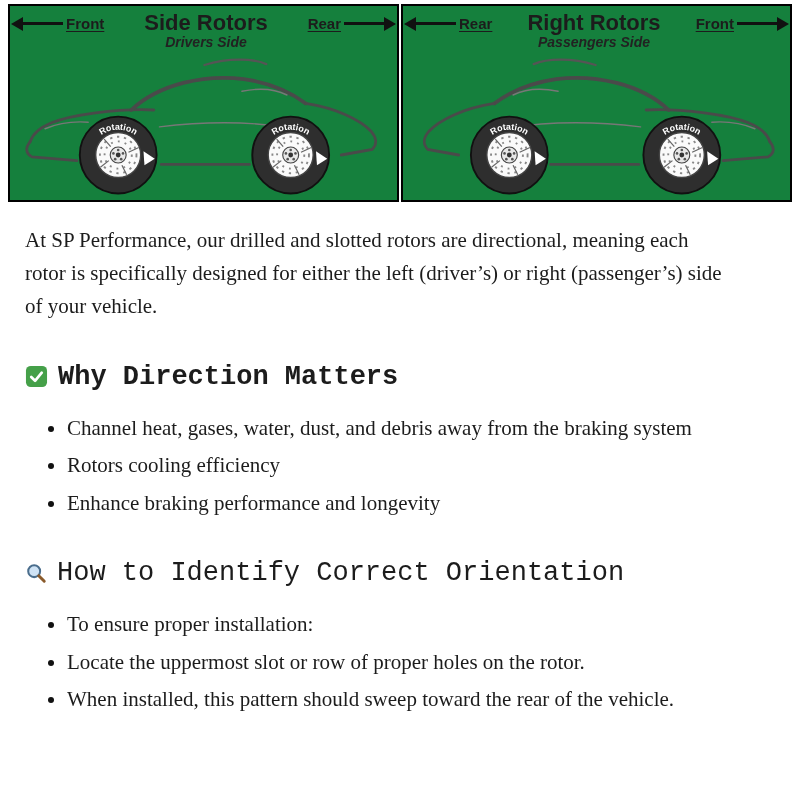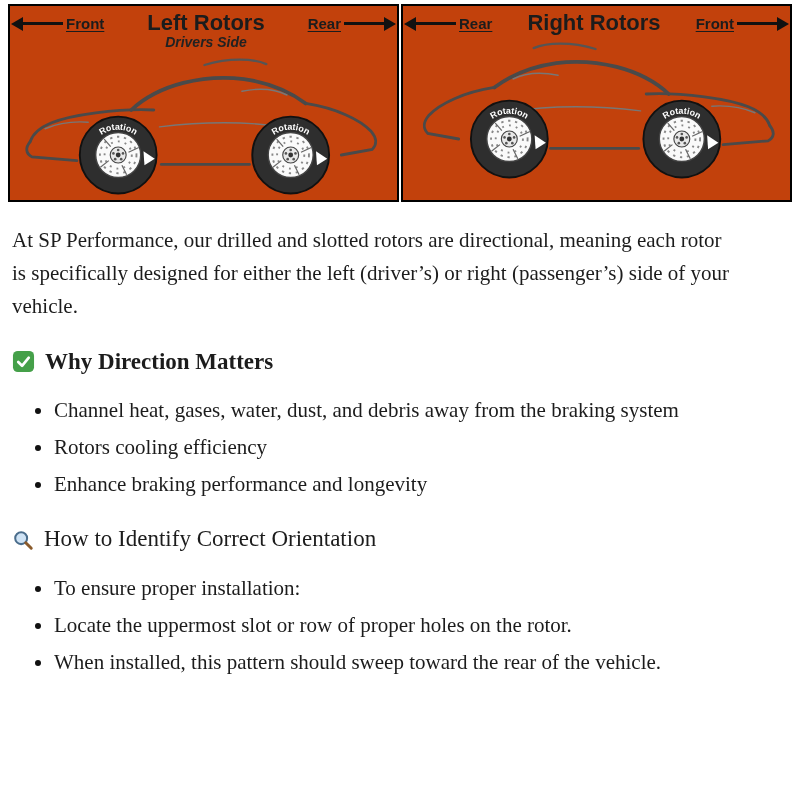--- a/index.html
+++ b/index.html
@@ -7,21 +7,21 @@
     margin: 0; padding: 0;
     width: 800px; height: 800px;
     background: #ffffff;
     overflow: hidden;
     font-family: "Liberation Serif", serif;
     color: #1c1c1c;
   }
 
   
   .diagram { display: flex; margin: 4px 8px 0 8px; }
-  .panel { flex: 1; border: 2.5px solid #000; background: #c2410c; min-width: 0; }
+  .panel { flex: 1; border: 2.5px solid #000; background: #15803d; min-width: 0; }
   .panel + .panel { margin-left: 2px; }
 
   .panel-header { display: flex; align-items: flex-start; padding: 5px 8px 0 8px; }
   .dir { display: flex; align-items: center; padding-top: 4px; flex: 0 0 auto; }
   .titles { flex: 1 1 auto; text-align: center; font-family: "Liberation Sans", sans-serif; }
   .panel-title { font-size: 22px; font-weight: bold; line-height: 1.05; }
   .panel-subtitle { font-size: 14px; font-weight: bold; font-style: italic; color: #222; }
 
   .dir-text {
     font-family: "Liberation Sans", sans-serif;
@@ -37,46 +37,46 @@
   }
   .arrow.right::after {
     content: ""; position: absolute; right: -10px; top: -5.5px;
     border-top: 7px solid transparent; border-bottom: 7px solid transparent;
     border-left: 12px solid #111;
   }
 
   .car-art svg { display: block; width: 100%; height: 150px; }
 
   
-  .content { padding: 6px 70px 0 12px; font-size: 21px; line-height: 1.58; }
+  .content { padding: 6px 70px 0 25px; font-size: 21px; line-height: 1.58; }
   .content p { margin: 16px 0; }
   .h-section {
     display: flex; align-items: center; gap: 10px;
-    margin: 20px 0 14px 0; font-size: 23px;
+    margin: 32px 0 14px 0; font-size: 27px; font-family: Liberation Mono, monospace;
   }
   .h-bold { font-weight: bold; }
   .h-regular { font-weight: normal; }
   .icon { display: inline-flex; align-items: center; flex: 0 0 auto; }
   ul { margin: 12px 0; padding-left: 42px; }
   li { margin: 4px 0; }
   li::marker { color: #111; }
 </style>
 </head>
 <body>
 
 <div class="diagram">
 
   <div class="panel">
     <div class="panel-header">
       <span class="dir">
         <span class="arrow left"></span>
         <span class="dir-text">Front</span>
       </span>
       <span class="titles">
-        <div class="panel-title">Left Rotors</div>
+        <div class="panel-title">Side Rotors</div>
         <div class="panel-subtitle">Drivers Side</div>
       </span>
       <span class="dir">
         <span class="dir-text">Rear</span>
         <span class="arrow right"></span>
       </span>
     </div>
     <div class="car-art">
       <svg viewBox="0 0 390 160" preserveAspectRatio="xMidYMid meet">
         <defs>
@@ -133,20 +133,21 @@
   </div>
 
   <div class="panel">
     <div class="panel-header">
       <span class="dir">
         <span class="arrow left"></span>
         <span class="dir-text">Rear</span>
       </span>
       <span class="titles">
         <div class="panel-title">Right Rotors</div>
+        <div class="panel-subtitle">Passengers Side</div>
       </span>
       <span class="dir">
         <span class="dir-text">Front</span>
         <span class="arrow right"></span>
       </span>
     </div>
     <div class="car-art">
       <svg viewBox="0 0 390 160" preserveAspectRatio="xMidYMid meet">
         <g transform="translate(390 0) scale(-1 1)">
             <use href="#car-body-art"></use>

